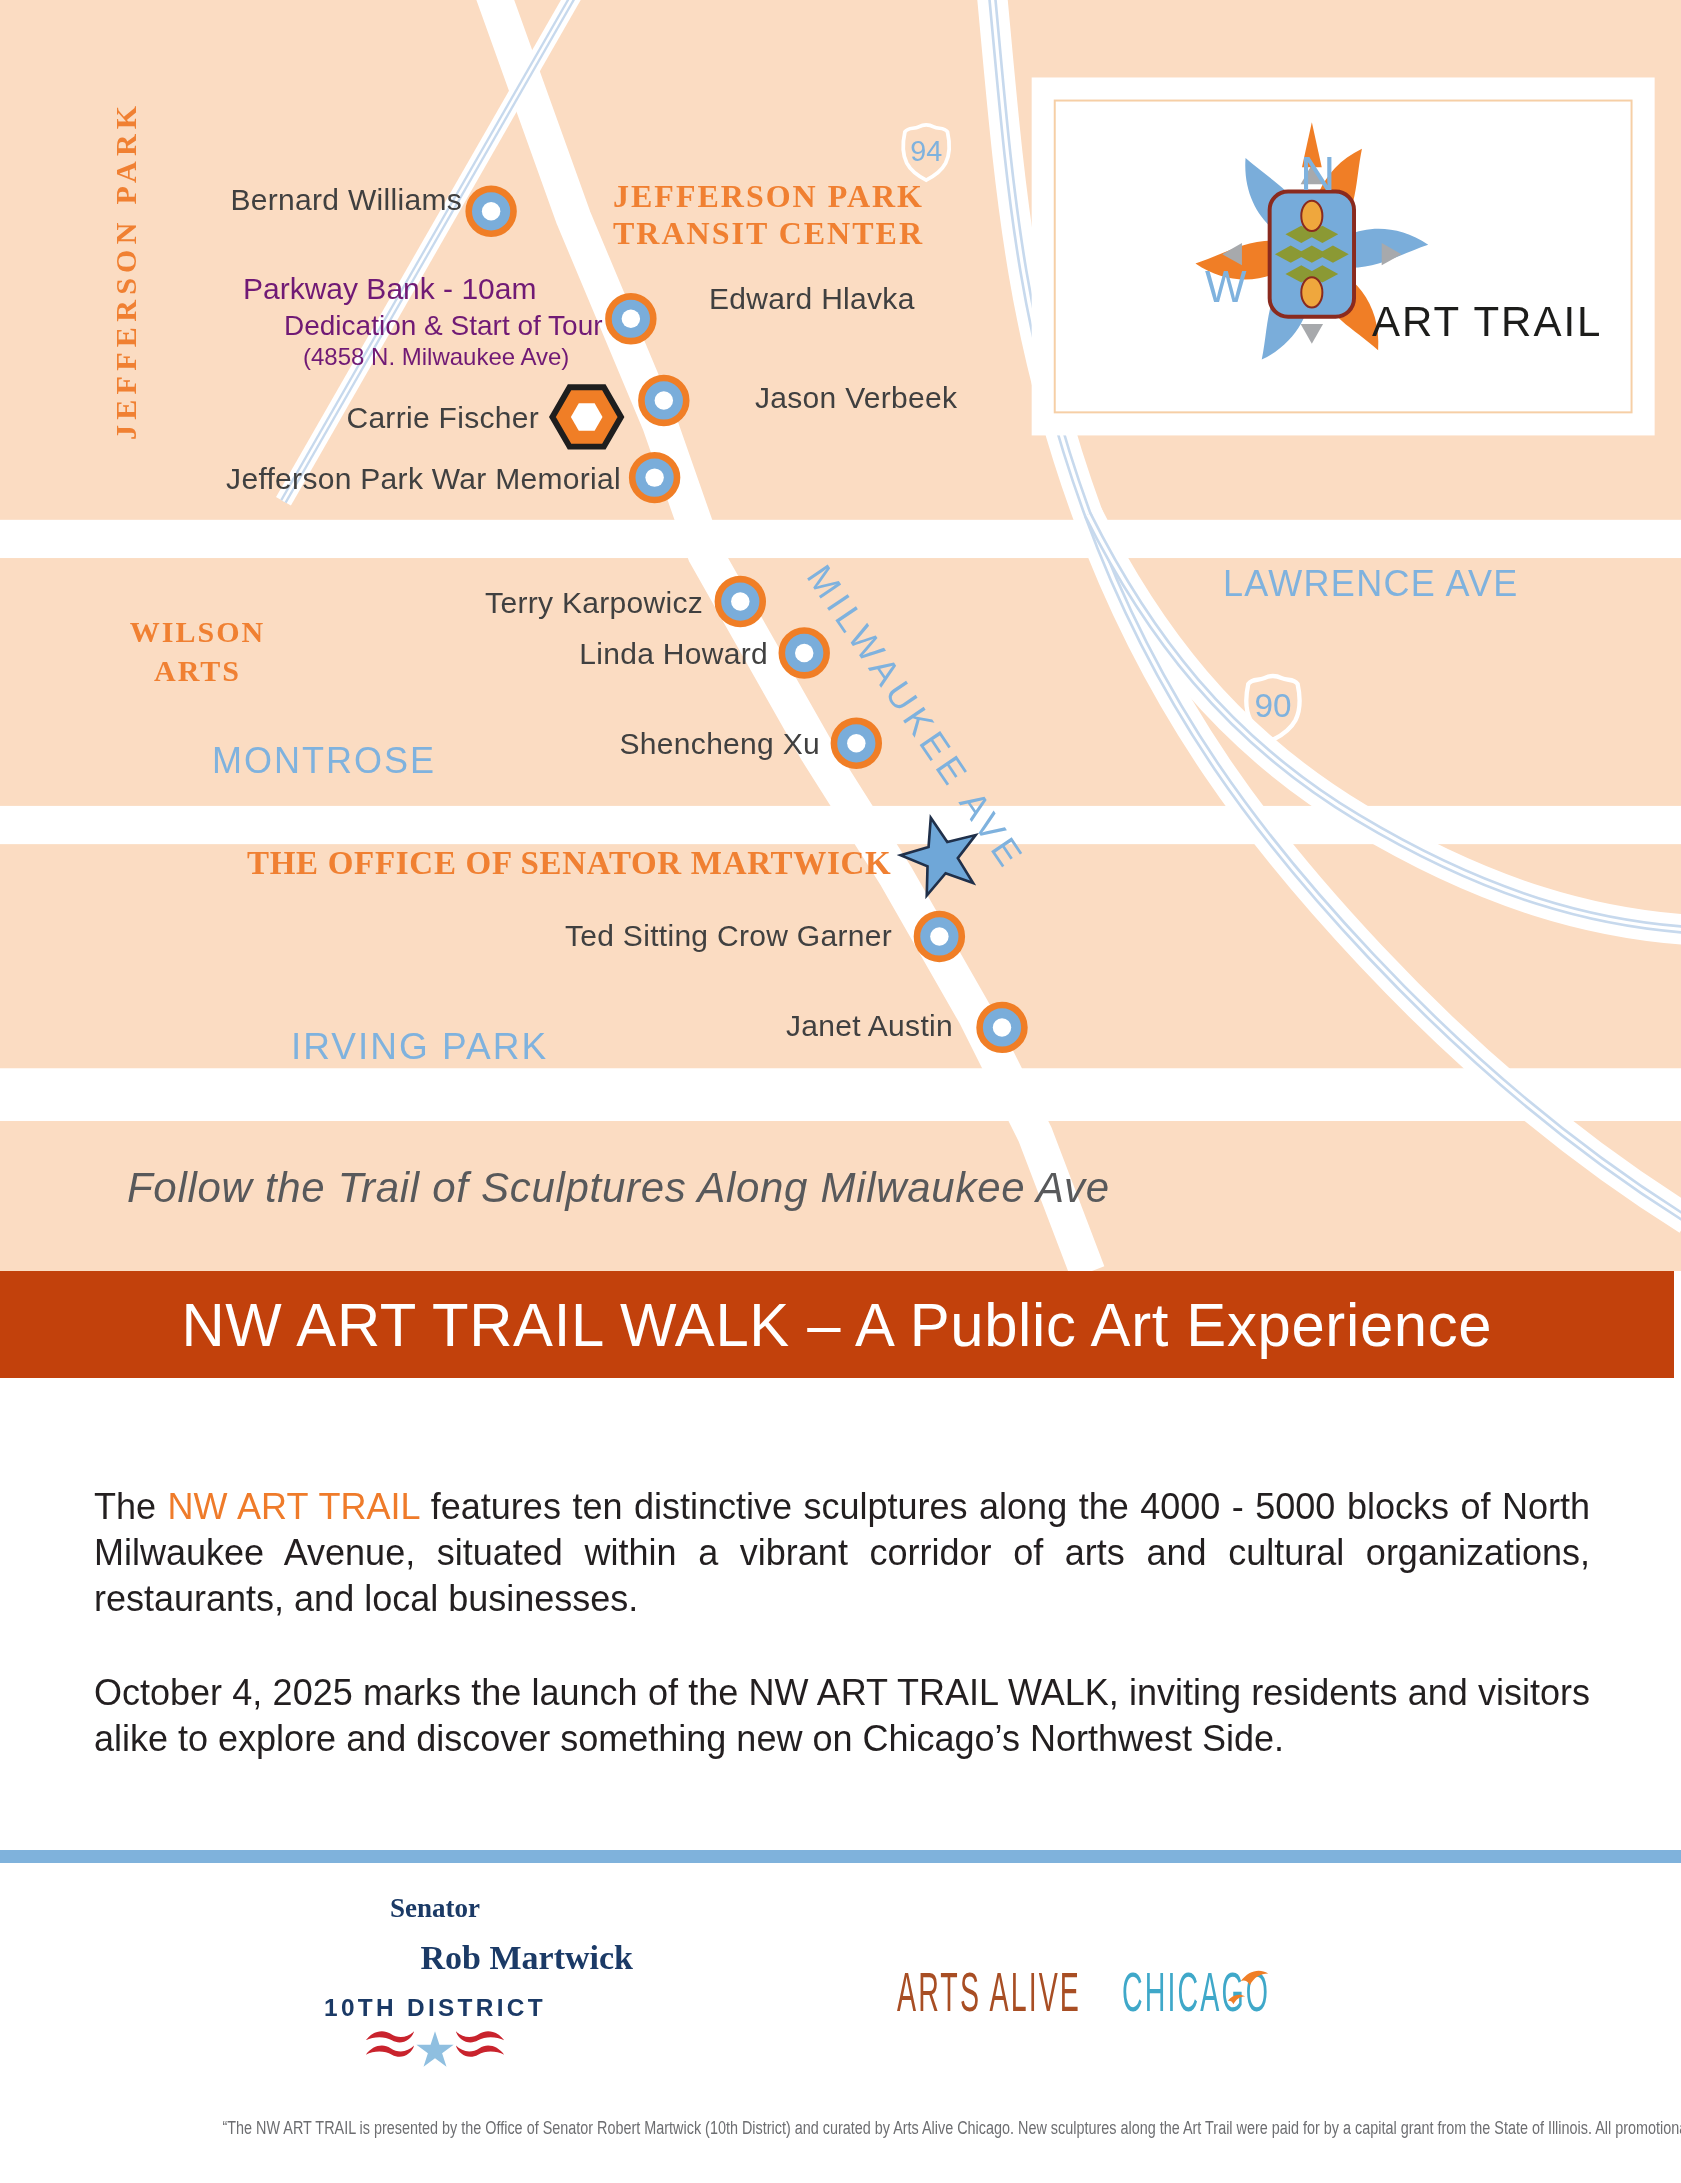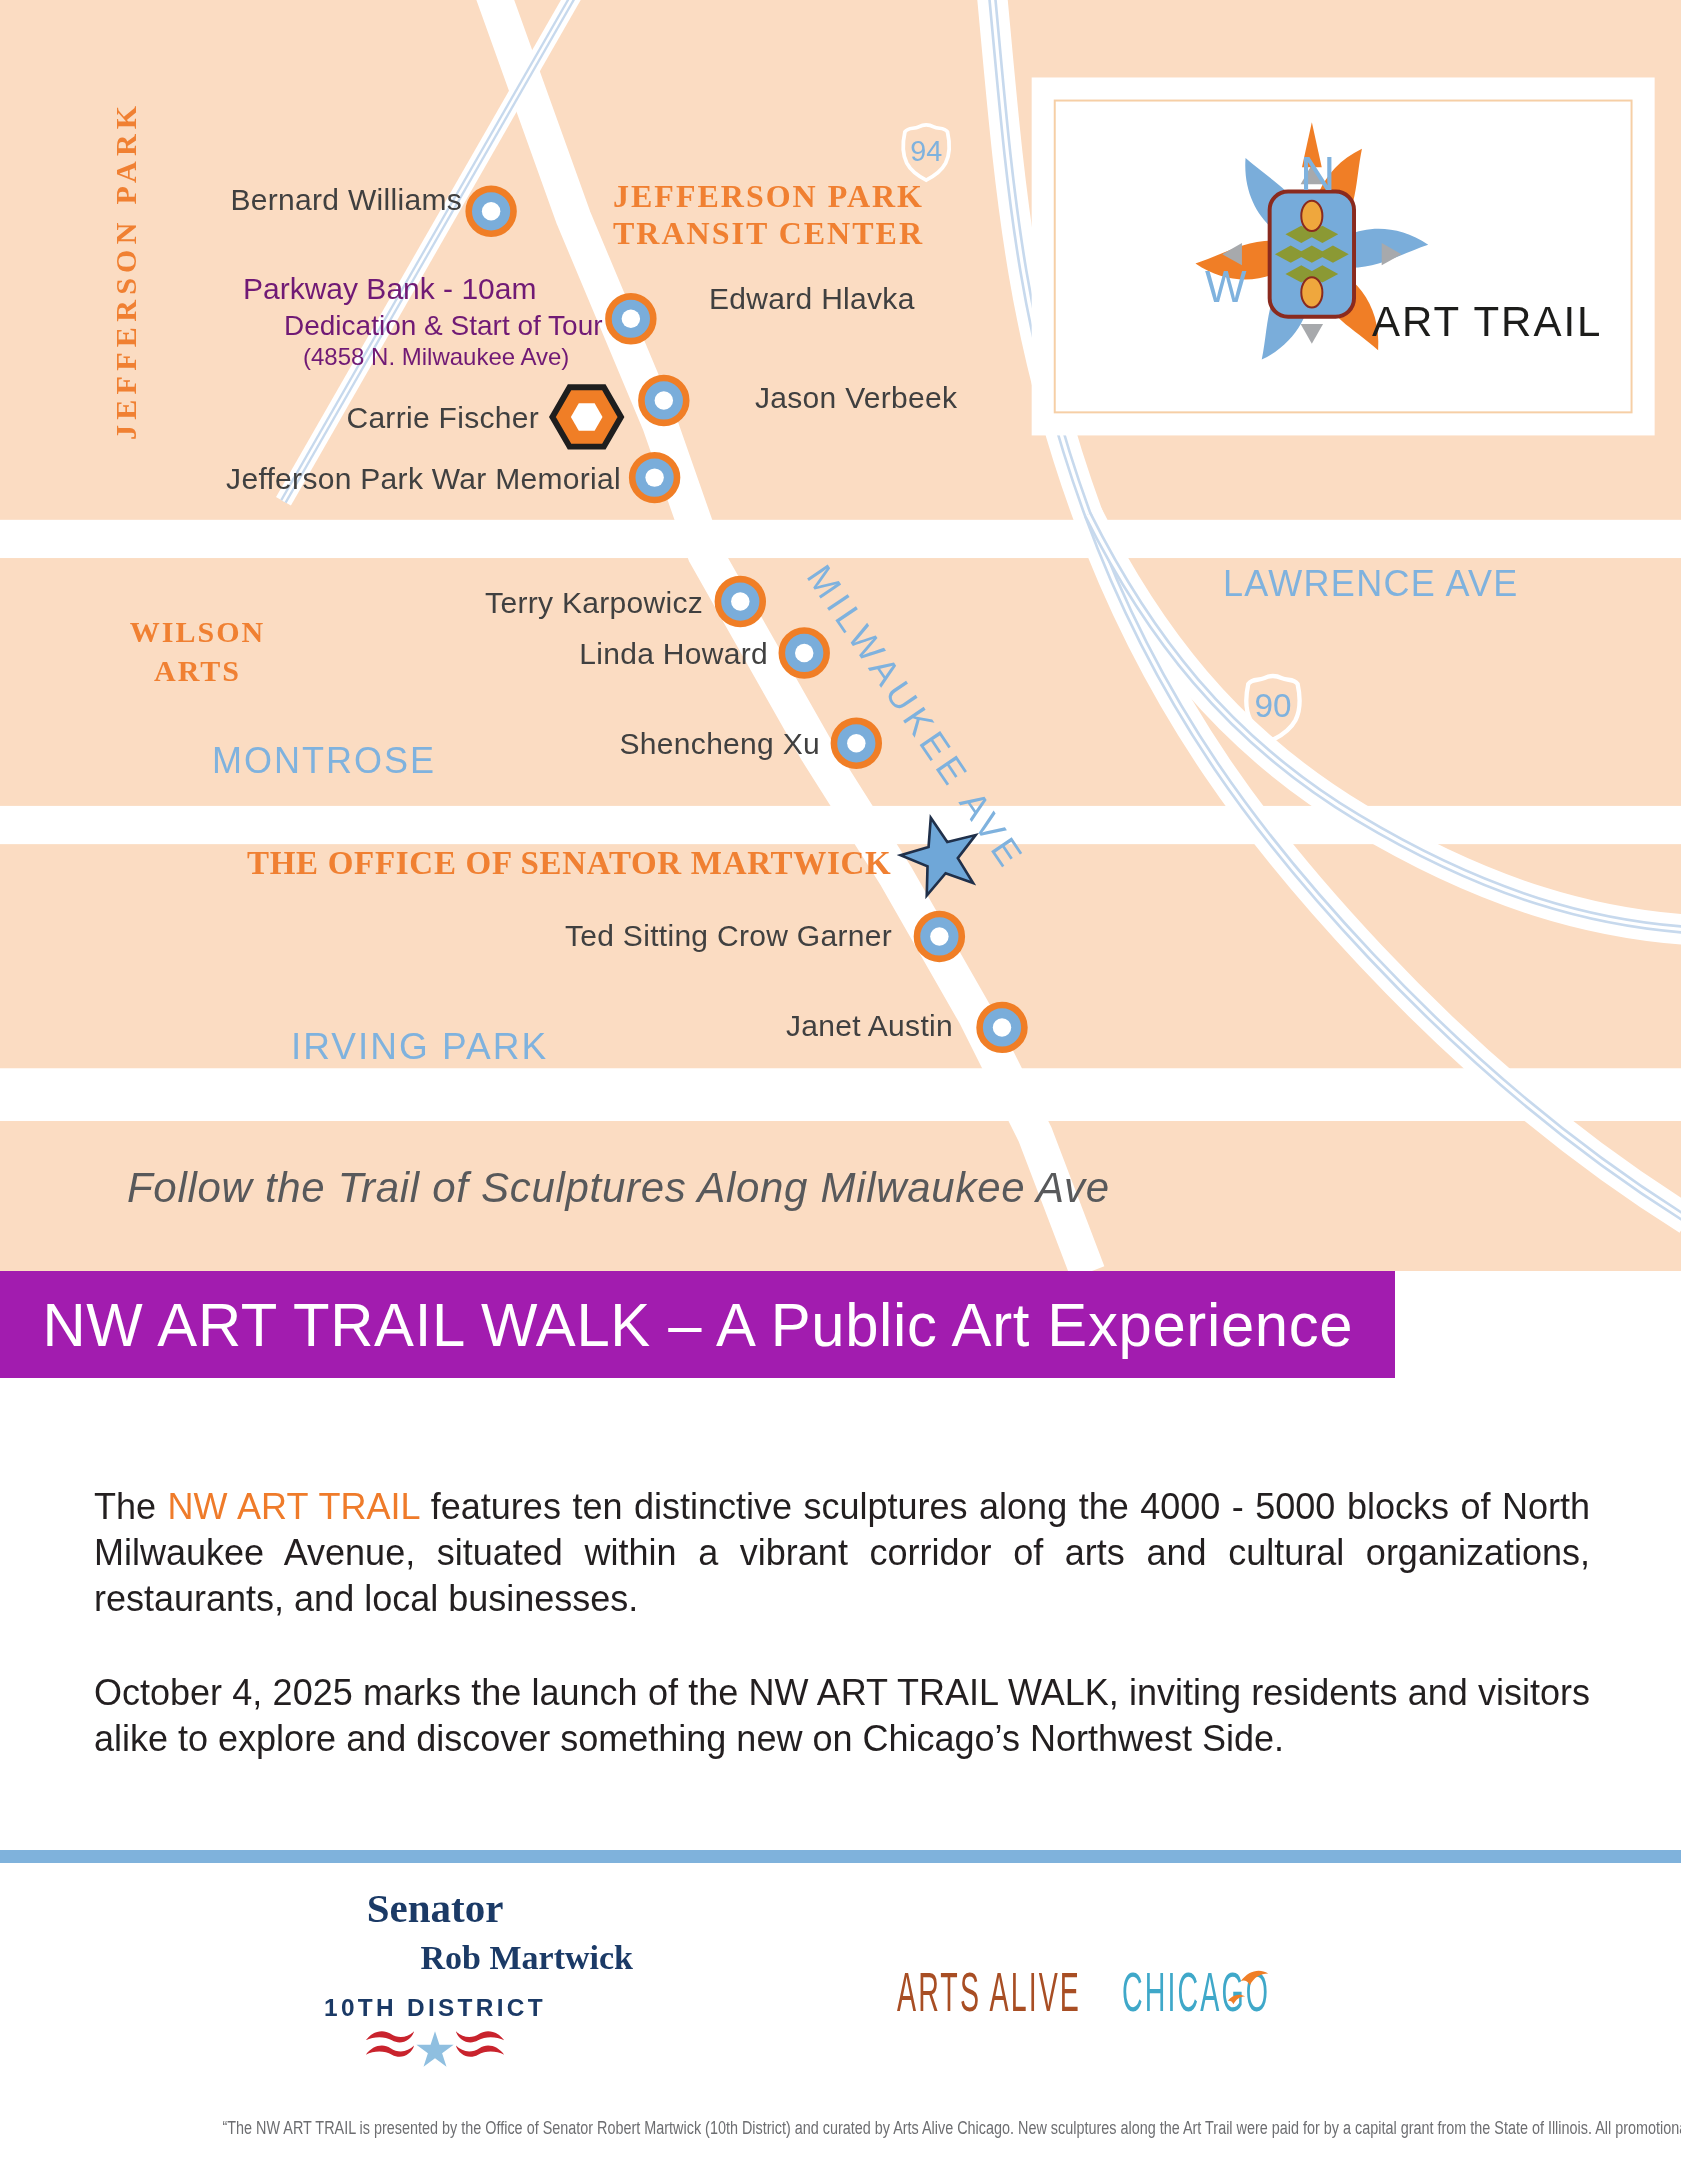--- a/index.html
+++ b/index.html
@@ -14,33 +14,33 @@
   .center{text-align:center;}
   .artist{font-size:30px;font-weight:500;letter-spacing:0.3px;}
   .orange-serif{font-family:"Liberation Serif",serif;font-weight:700;color:#f08032;}
   .blue-street{color:#7fb2de;font-weight:500;}
   .meeting{color:#701a75;font-weight:400;margin-left:45px;}
   .vertical{transform:rotate(-90deg);transform-origin:0 0;}
   .tagline{font-size:42px;font-style:italic;color:#58595b;font-weight:500;letter-spacing:0.7px;}
   .compass-letter{color:#7fb2de;font-weight:500;}
   .arttrail-word{color:#1d1d1b;font-weight:500;letter-spacing:2px;font-size:42px;}
   
-  .banner{position:absolute;left:0;top:1271px;width:1395px;height:107px;background:#a21caf;
+  .banner{position:absolute;left:0;top:1271px;width:1674px;height:107px;background:#c2410c;
           display:flex;align-items:center;justify-content:center;}
   .banner span{color:#ffffff;font-size:61px;font-weight:400;letter-spacing:0.7px;
                transform:scaleX(0.98);}
   
   .para{position:absolute;left:94px;width:1496px;font-size:36px;line-height:46px;
         color:#231f20;text-align:justify;margin:0;}
   .hl{color:#ef7b2a;}
   
   .divider{position:absolute;left:0;top:1850px;width:1681px;height:13px;background:#7fb2dc;}
   .senator{position:absolute;left:237px;top:1886px;width:396px;text-align:center;
            color:#1b3a66;font-family:"Liberation Serif",serif;font-weight:700;}
-  .sen1{font-size:41px;line-height:44px;}
+  .sen1{font-size:27px;line-height:44px;}
   .sen2{font-size:34px;line-height:55px;text-align:right;}
   .sen3{font-family:"Liberation Sans",sans-serif;font-weight:700;font-size:24.4px;
         letter-spacing:3.3px;margin-top:9.2px;}
   .emblem{position:absolute;left:356px;top:2026px;}
   .artsalive{position:absolute;left:897px;top:1960px;white-space:nowrap;font-size:55px;
              font-weight:400;letter-spacing:4px;}
   .aa1{display:inline-block;transform:scaleX(0.52);transform-origin:0 50%;color:#a84e24;}
   .aa2{display:inline-block;transform:scaleX(0.52);transform-origin:0 50%;color:#3fa8c9;
        margin-left:-148px;}
   .birds{position:absolute;left:1221px;top:1964px;}

